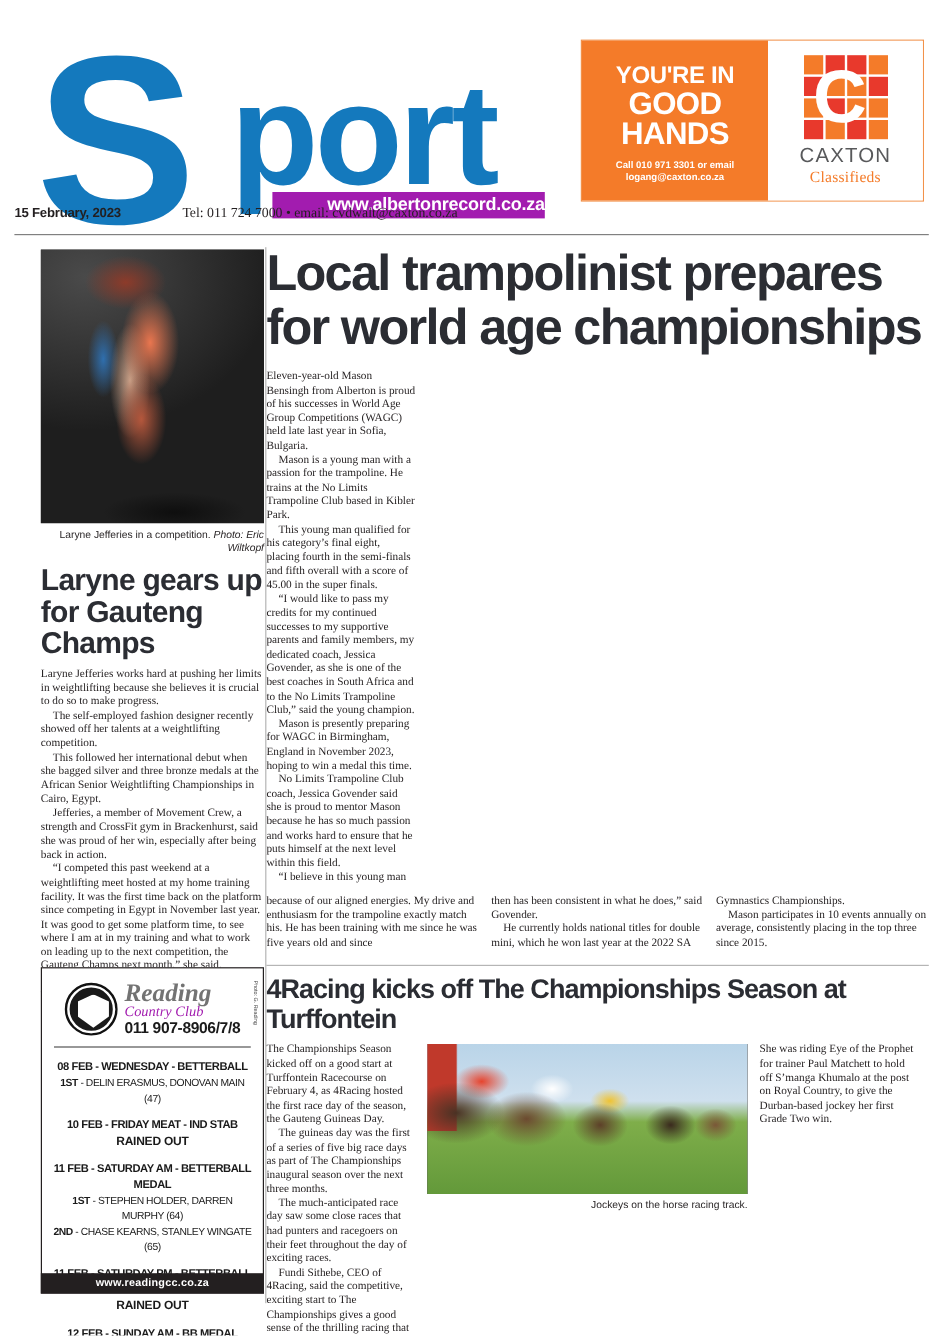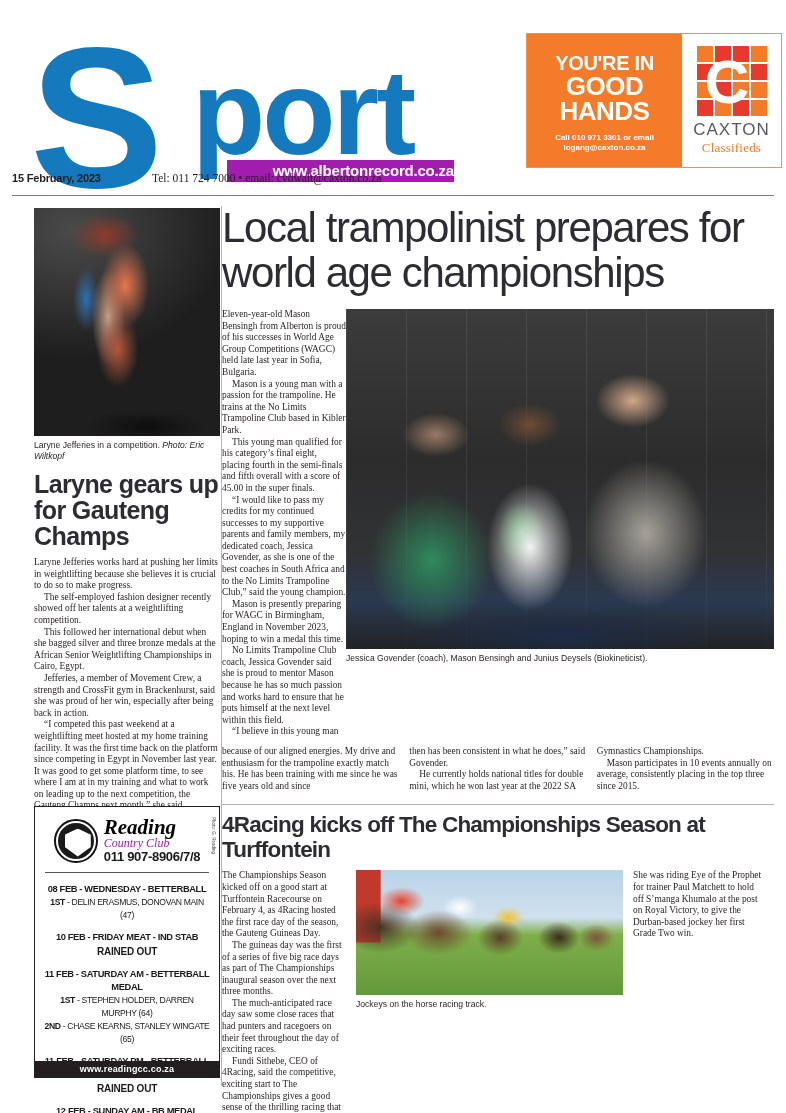--- a/index.html
+++ b/index.html
@@ -44,22 +44,22 @@
     font-size:11px; color:#231f20; letter-spacing:-0.2px;
   }
   .contact-line {
     position:absolute; left:152px; top:172px;
     font-family:"Liberation Serif", serif; font-weight:400;
     font-size:11.5px; color:#231f20;
   }
 
   
   .ad-box {
-    position:absolute; left:484px; top:33px; width:256px; height:135px;
-    border:1px solid #f2924a; display:flex;margin-left:42px;
+    position:absolute; left:484px; top:33px; width:286px; height:135px;
+    border:1px solid #f2924a; display:flex;
   }
   .ad-left {
     background:#f47b29; width:155px; height:100%;
     display:flex; flex-direction:column; justify-content:center; align-items:center;
     color:#ffffff; padding-top:4px;
   }
   .ad-l1 { font-family:"Liberation Sans", sans-serif; font-weight:700; font-size:20px; line-height:21px; letter-spacing:-0.3px;}
   .ad-l2 { font-family:"Liberation Sans", sans-serif; font-weight:700; font-size:26px; line-height:25px; letter-spacing:-0.5px;}
   .ad-l3 { font-family:"Liberation Sans", sans-serif; font-weight:700; font-size:26px; line-height:25px; letter-spacing:-0.5px;}
   .ad-call { font-family:"Liberation Sans", sans-serif; font-weight:700; font-size:8px; line-height:10px; margin-top:9px; text-align:center;}
@@ -88,21 +88,21 @@
   .col-left { position:absolute; left:34px; top:208px; width:186px; }
   .col-main { position:absolute; left:222px; top:205px; width:552px; }
   .vrule { position:absolute; width:1px; background:#b5b5b5; }
 
   
   .photo { position:relative; overflow:hidden; background:#3a3a3a; }
   .photo .pseudo { position:absolute; inset:0; }
 
   .caption {
     font-family:"Liberation Sans", sans-serif; font-size:8.6px;
-    line-height:10.5px; color:#231f20; margin-top:4px;
+    line-height:10.5px; color:#231f20; margin-top:4px;text-align:right;
   }
   .caption i { font-style:italic; }
 
   .hl-left {
     font-family:"Liberation Sans", sans-serif; font-weight:700;
     font-size:25px; line-height:26px; color:#2b2d33;
     letter-spacing:-0.6px; margin-top:10px; margin-bottom:8px;
   }
   .body-text {
     font-family:"Liberation Serif", serif; font-size:9.4px;
@@ -124,21 +124,21 @@
   }
   .golf-crest::after{
     content:""; position:absolute; left:9px; top:8px; width:26px; height:28px;
     background:#ffffff;
     clip-path: polygon(50% 0,100% 22%,100% 66%,50% 100%,0 66%,0 22%);
   }
   .golf-crest::before{
     content:""; position:absolute; left:0; top:0; right:0; bottom:0;
     border-radius:50%; border:2px solid #fff;
   }
-  .golf-name { font-family:"Liberation Serif", serif; font-style:italic; font-weight:700; font-size:21px; line-height:20px; color:#000000;}
+  .golf-name { font-family:"Liberation Serif", serif; font-style:italic; font-weight:700; font-size:21px; line-height:20px; color:#737373;}
   .golf-sub  { font-family:"Liberation Serif", serif; font-style:italic; font-size:12px; line-height:12px; color:#a21caf;}
   .golf-tel  { font-family:"Liberation Sans", sans-serif; font-weight:700; font-size:13px; line-height:15px; color:#1a1a1a; letter-spacing:-0.3px;}
   .golf-div { height:1px; background:#555; margin:8px 4px 0 4px; }
   .golf-results { text-align:center; padding:10px 2px 0 2px; }
   .gr-title {
     font-family:"Liberation Sans", sans-serif; font-weight:700;
     font-size:9.3px; letter-spacing:-0.35px; color:#1a1a1a; line-height:13px;
   }
   .gr-line {
     font-family:"Liberation Sans", sans-serif; font-size:8.6px;
@@ -157,21 +157,21 @@
     font-size:9px; line-height:17px; letter-spacing:0.2px;
   }
   .golf-credit{
     position:absolute; right:3px; top:10px;
     font-family:"Liberation Sans", sans-serif; font-size:4.5px;
     color:#444; writing-mode:vertical-rl;
   }
 
   
   .hl-main {
-    font-family:"Liberation Sans", sans-serif; font-weight:400;
+    font-family:"Liberation Sans", sans-serif; font-weight:700;
     font-size:42px; line-height:45px; color:#2b2d33; letter-spacing:-1.4px;
   }
   .hl-sub {
     font-family:"Liberation Sans", sans-serif; font-weight:700;
     font-size:22.5px; line-height:25px; color:#2b2d33; letter-spacing:-0.8px;
   }
 
   .three-col { column-count:3; column-gap:10px; }
 </style>
 </head>
@@ -297,39 +297,20 @@
     <div style="display:flex; margin-top:14px;">
       <div class="body-text" id="main-lead" style="width:124px;">
           <p class="first">Eleven-year-old Mason Bensingh from Alberton is proud of his successes in World Age Group Competitions (WAGC) held late last year in Sofia, Bulgaria.</p>
           <p>Mason is a young man with a passion for the trampoline. He trains at the No Limits Trampoline Club based in Kibler Park.</p>
           <p>This young man qualified for his category’s final eight, placing fourth in the semi-finals and fifth overall with a score of 45.00 in the super finals.</p>
           <p>“I would like to pass my credits for my continued successes to my supportive parents and family members, my dedicated coach, Jessica Govender, as she is one of the best coaches in South Africa and to the No Limits Trampoline Club,” said the young champion.</p>
           <p>Mason is presently preparing for WAGC in Birmingham, England in November 2023, hoping to win a medal this time.</p>
           <p>No Limits Trampoline Club coach, Jessica Govender said she is proud to mentor Mason because he has so much passion and works hard to ensure that he puts himself at the next level within this field.</p>
           <p>“I believe in this young man</p>
         </div>
-      <div style="flex:1;">
-        <div class="photo" style="width:100%;height:340px;">
-          <div class="pseudo" style="background:linear-gradient(180deg,#3c3c3c 0%,#2c2c2c 45%,#35393d 100%);"></div>
-          <div class="pseudo" style="background:
-              linear-gradient(90deg, rgba(255,255,255,0.07) 0 1px, rgba(0,0,0,0) 1px) repeat-x;
-              background-size:60px 100%;"></div>
-          <div class="pseudo" style="background:
-              radial-gradient(ellipse 11% 9% at 21% 37%, #9b7a63 0%, rgba(155,122,99,0) 72%),
-              radial-gradient(ellipse 20% 28% at 20% 74%, #2e8a5d 0%, rgba(46,138,93,0) 72%),
-              radial-gradient(ellipse 10% 9% at 43% 34%, #6e4a35 0%, rgba(110,74,53,0) 72%),
-              radial-gradient(ellipse 14% 26% at 43% 70%, #f2f2f2 0%, rgba(242,242,242,0) 72%),
-              radial-gradient(ellipse 7% 12% at 41% 66%, #3fa34d 0%, rgba(63,163,77,0) 78%),
-              radial-gradient(ellipse 12% 11% at 67% 27%, #d3a78b 0%, rgba(211,167,139,0) 72%),
-              radial-gradient(ellipse 20% 30% at 70% 66%, #a6a29a 0%, rgba(166,162,154,0) 72%),
-              radial-gradient(ellipse 45% 10% at 50% 96%, #1d2b45 0%, rgba(29,43,69,0) 80%),
-              linear-gradient(180deg, rgba(0,0,0,0) 72%, rgba(36,60,100,0.55) 86%, rgba(25,25,25,0.7) 100%);"></div>
-        </div>
-        <div class="caption">Jessica Govender (coach), Mason Bensingh and Junius Deysels (Biokineticist).</div>
-      </div>
     </div>
 
     <div class="three-col body-text" style="margin-top:8px;">
       <div id="main-bot-1">
           <p class="first">because of our aligned energies. My drive and enthusiasm for the trampoline exactly match his. He has been training with me since he was five years old and since</p>
         </div>
       <div style="break-before:column;" id="main-bot-2">
           <p class="first">then has been consistent in what he does,” said Govender.</p>
           <p>He currently holds national titles for double mini, which he won last year at the 2022 SA</p>
         </div>
@@ -359,19 +340,19 @@
                 radial-gradient(ellipse 9% 13% at 39% 30%, #ffffff 0%, rgba(255,255,255,0) 74%),
                 radial-gradient(ellipse 12% 20% at 54% 54%, #5d4029 0%, rgba(93,64,41,0) 72%),
                 radial-gradient(ellipse 8% 11% at 57% 38%, #efc333 0%, rgba(239,195,51,0) 76%),
                 radial-gradient(ellipse 11% 18% at 76% 54%, #3a2a1e 0%, rgba(58,42,30,0) 72%),
                 radial-gradient(ellipse 9% 15% at 90% 54%, #7a5738 0%, rgba(122,87,56,0) 74%),
                 linear-gradient(90deg, #c0392b 0 9%, rgba(192,57,43,0) 9.5%) no-repeat 0 0/100% 58%;"></div>
           </div>
           <div class="caption">Jockeys on the horse racing track.</div>
         </div>
         <div class="body-text" id="racing-c4" style="width:131px;">
-            <p class="first">She was riding Eye of the Prophet for trainer Paul Matchett to hold off S’manga Khumalo at the post on Royal Victory, to give the Durban-based jockey her first Grade Two win.</p>
+            <p class="first">She was riding Eye of the Prophet for trainer Paul Matchett to hold off S’manga Khumalo at the post on Royal Country, to give the Durban-based jockey her first Grade Two win.</p>
           </div>
       </div>
 
     </div>
   </div>
 </div>
 
 </body></html>

